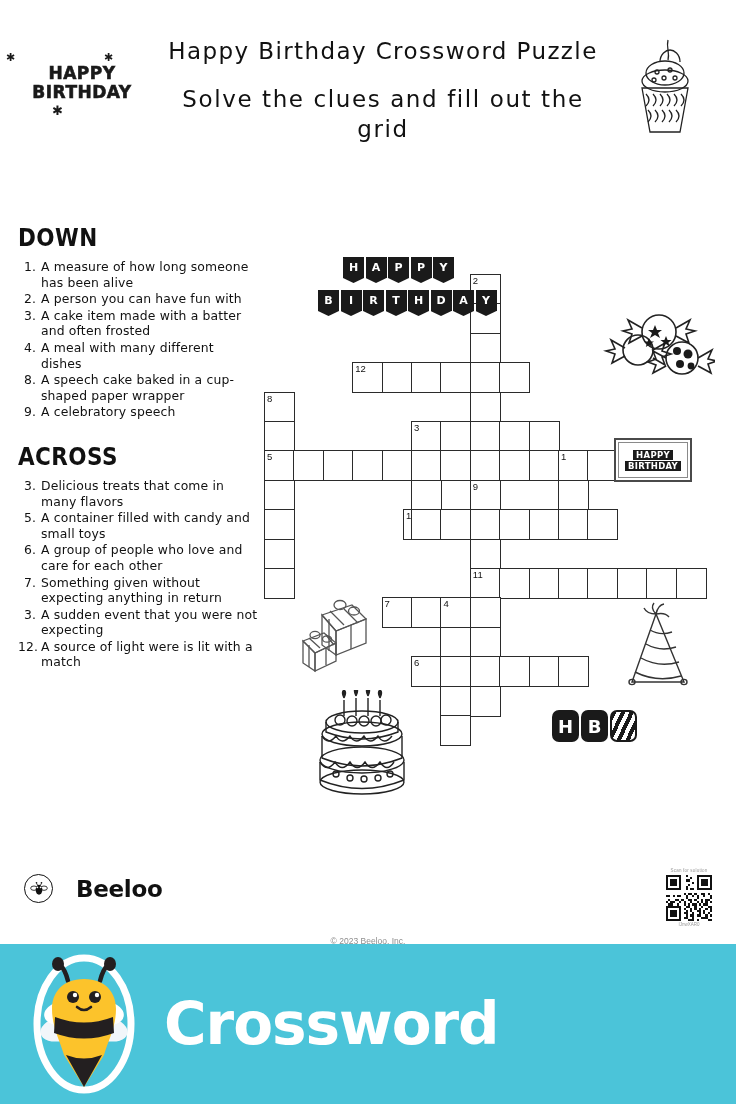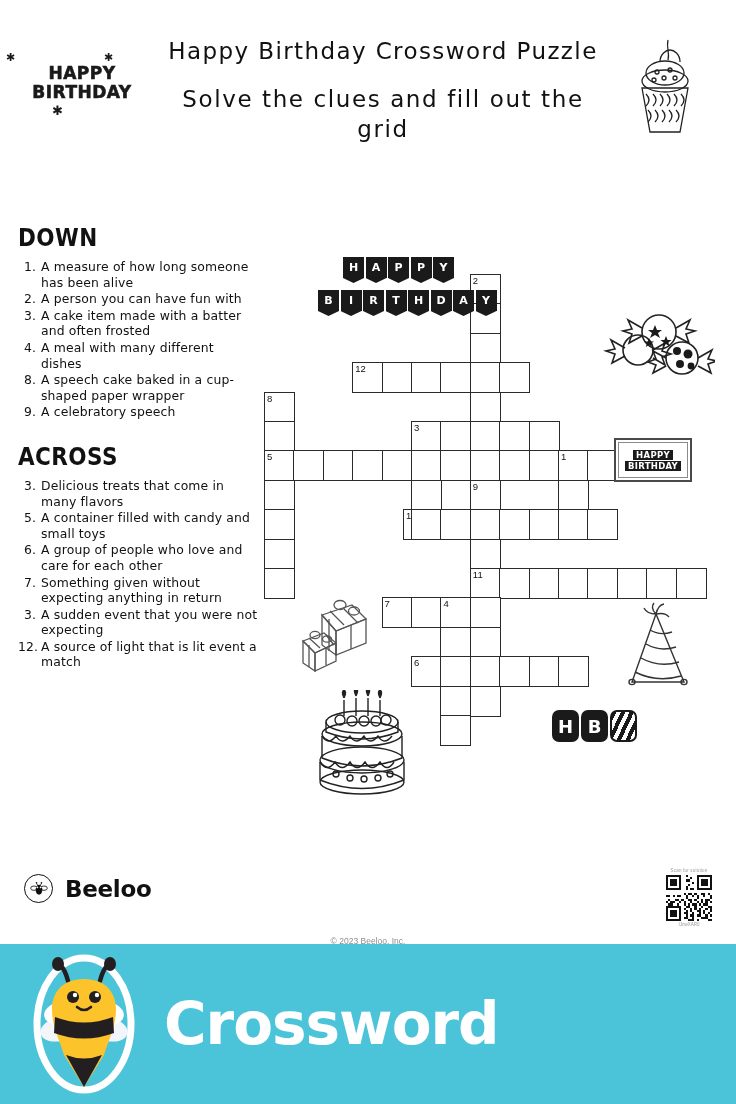--- a/index.html
+++ b/index.html
@@ -140,21 +140,21 @@
     display: flex; align-items: center; justify-content: center;
     border: 2px solid #1a1a1a;
   }
   .hbd-word .blob.striped {
     background: repeating-linear-gradient(115deg,#1a1a1a 0 4px,#fff 4px 8px);
     color: transparent;
   }
 
   
   #footer { position: absolute; left: 0; top: 860px; width: 736px; height: 84px; }
-  .beeloo-logo { position: absolute; left: 24px; top: 14px; display: flex; align-items: center; gap: 12px; }
+  .beeloo-logo { position: absolute; left: 24px; top: 14px; display: flex; align-items: center; gap: 23px; }
   .beeloo-mark {
     width: 29px; height: 29px; border: 1.4px solid #111; border-radius: 50%;
     display: flex; align-items: center; justify-content: center;
   }
   .beeloo-text {
     font-family: "DejaVu Sans", sans-serif;
     font-size: 23px; font-weight: 700; color: #111; letter-spacing: -.3px;
   }
   .copyright {
     position: absolute; left: 0; top: 60px; width: 736px; text-align: center;
@@ -274,21 +274,21 @@
         <li class="clue-item">
           <span class="clue-num">7.</span>
           <span class="clue-text">Something given without expecting anything in return</span>
         </li>
         <li class="clue-item">
           <span class="clue-num">3.</span>
           <span class="clue-text">A sudden event that you were not expecting</span>
         </li>
         <li class="clue-item">
           <span class="clue-num">12.</span>
-          <span class="clue-text">A source of light that is lit event a match</span>
+          <span class="clue-text">A source of light were is lit with a match</span>
         </li>
       </ul>
     </div>
   </div>
 
   <div id="grid-wrap">
       <div class="cell" style="left: 205.8px; top: 0px;">
         <span class="n">2</span>
       </div>
       <div class="cell" style="left: 205.8px; top: 29.4px;"></div>

